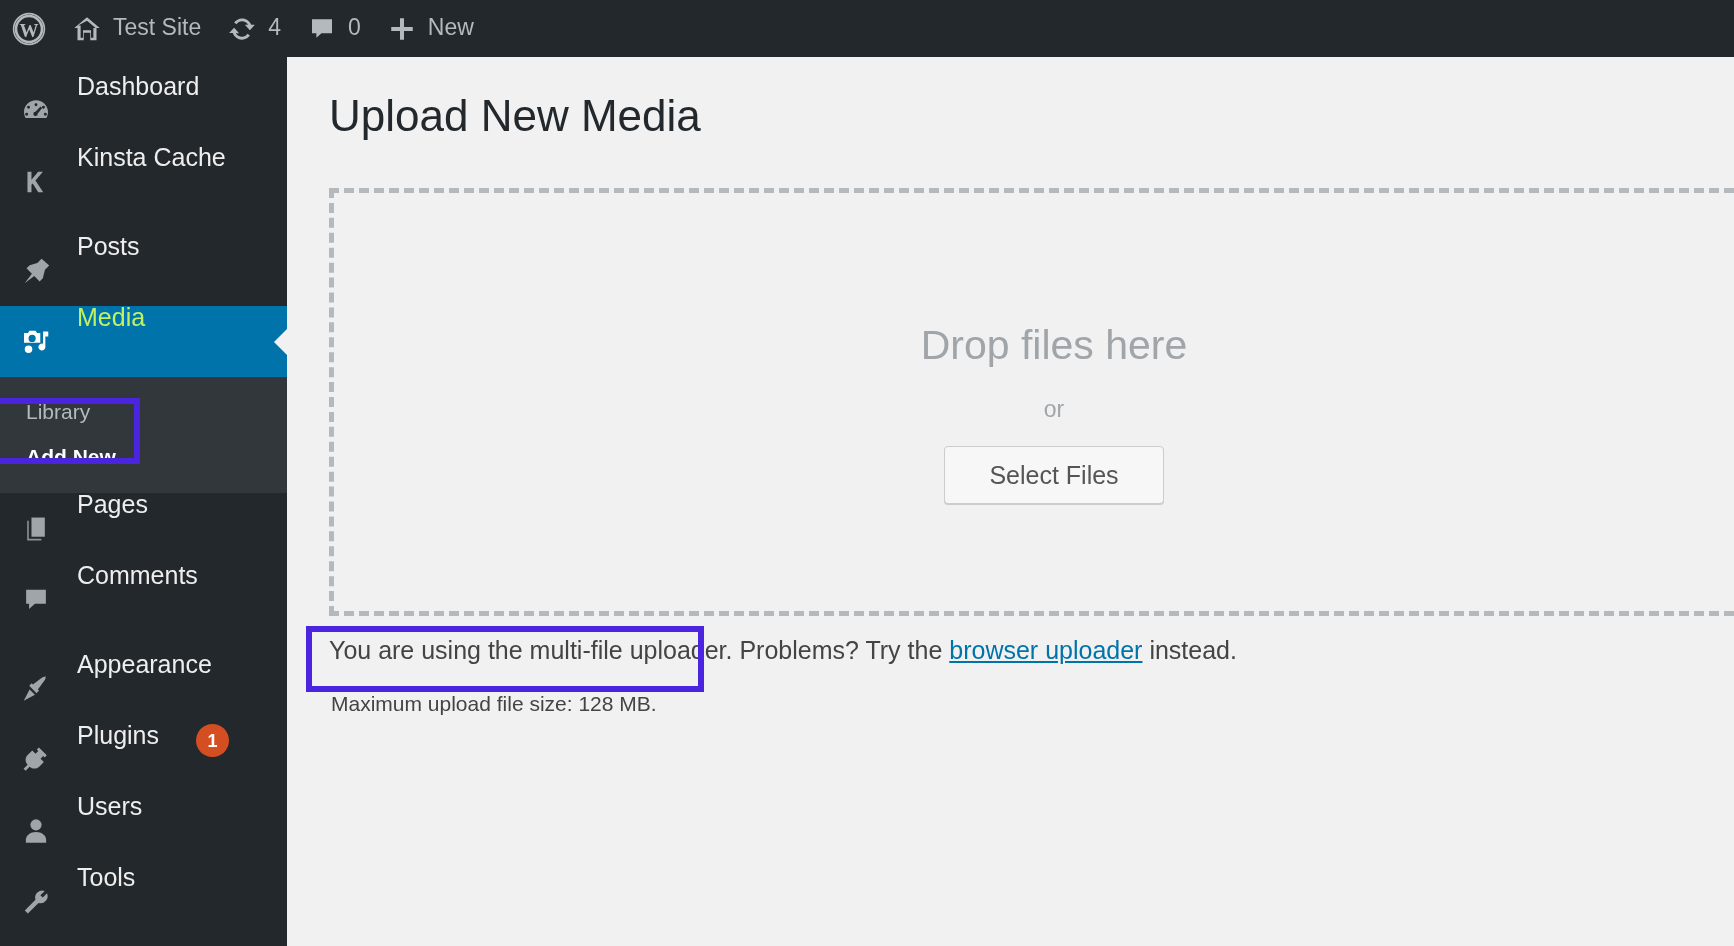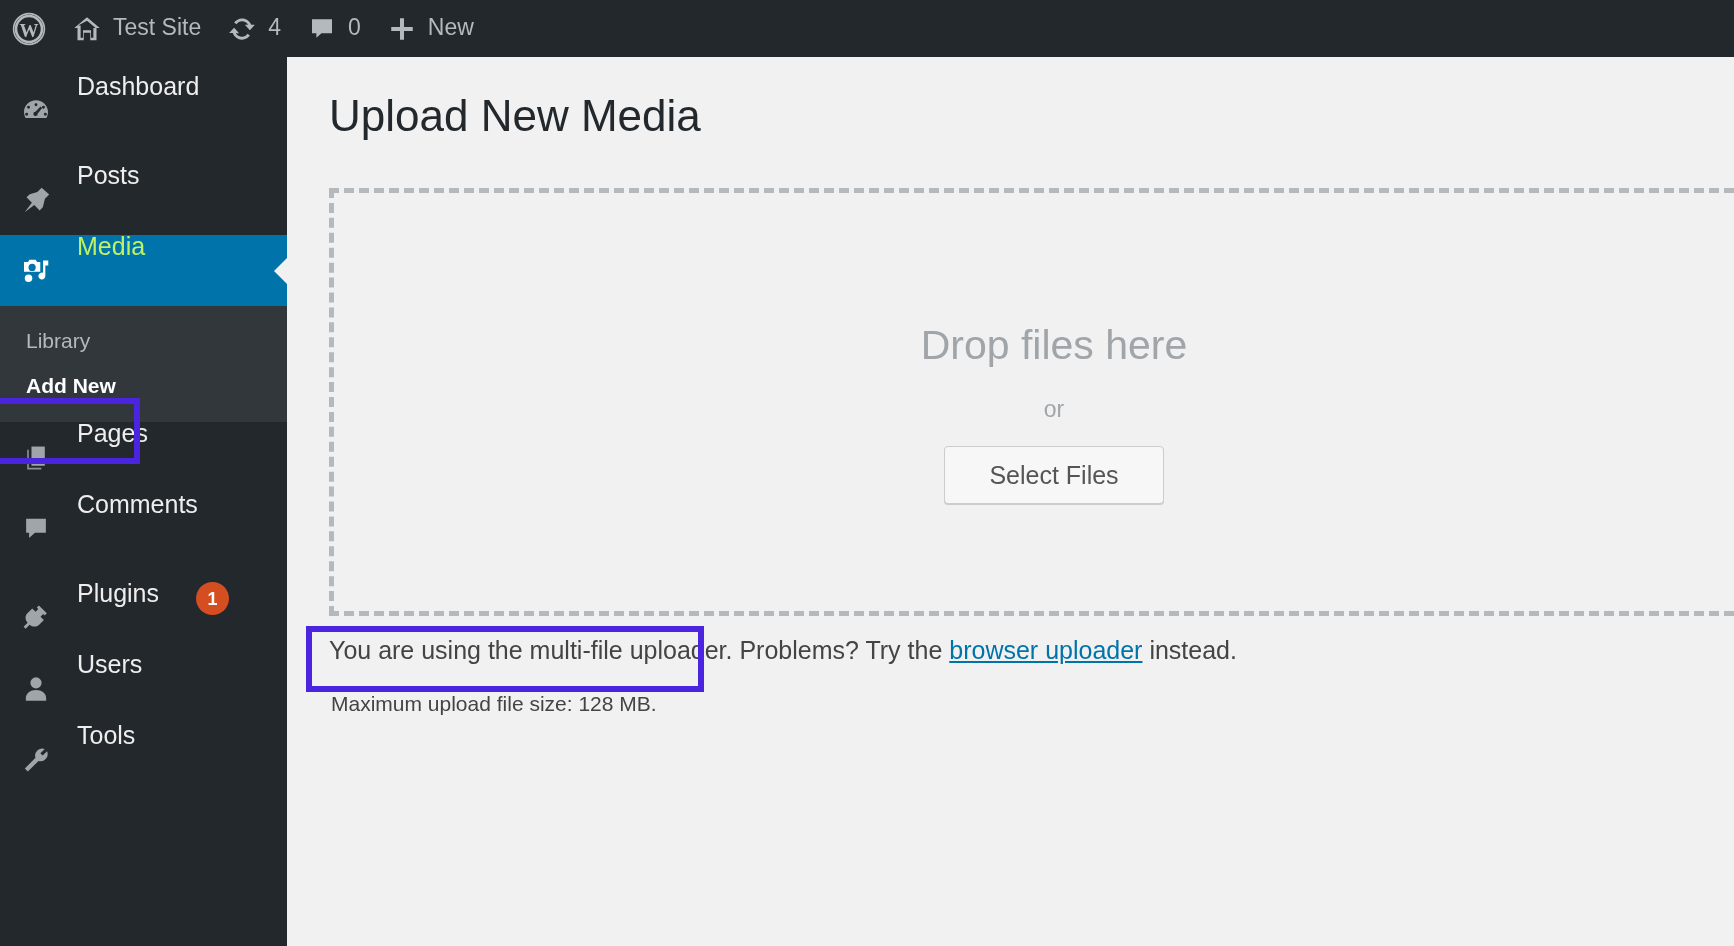--- a/index.html
+++ b/index.html
@@ -252,20 +252,28 @@
 
     <div class="menu-item">
       <span class="mi-icon">
         <svg width="32" height="32" viewBox="0 0 24 24" fill="currentColor">
           <path d="M12 4C7 4 3 7.9 3 12.8c0 1.6.4 3.1 1.2 4.4h15.6c.8-1.3 1.2-2.8 1.2-4.4C21 7.9 17 4 12 4zm-5.6 4.1a1.1 1.1 0 1 1 0 2.2 1.1 1.1 0 0 1 0-2.2zM12 6.2a1.1 1.1 0 1 1 0 2.2 1.1 1.1 0 0 1 0-2.2zm5.6 1.9a1.1 1.1 0 1 1 0 2.2 1.1 1.1 0 0 1 0-2.2zM5 13.3a1.1 1.1 0 1 1 0 2.2 1.1 1.1 0 0 1 0-2.2zm14 0a1.1 1.1 0 1 1 0 2.2 1.1 1.1 0 0 1 0-2.2zm-3.6-4.6 1.2 1.1-3.4 4.2a1.6 1.6 0 1 1-1.6-1.4z"></path>
         </svg>
       </span>
       <span class="mi-label">Dashboard</span>
     </div>
 
+    <div class="menu-item">
+      <span class="mi-icon">
+        <svg width="32" height="32" viewBox="0 0 24 24" fill="currentColor">
+          <path d="M5.6 4.3h3v6l5-6h3.6l-5.6 6.6 5.8 8.8h-3.7l-4.2-6.6-.9 1v5.6h-3z"></path>
+        </svg>
+      </span>
+      <span class="mi-label">Kinsta Cache</span>
+    </div>
 
     <div class="menu-sep"></div>
 
     <div class="menu-item">
       <span class="mi-icon">
         <svg width="32" height="32" viewBox="0 0 24 24" fill="currentColor">
           <path d="M16.2 2.8 13 6l-5.7 1.6-2.4 2.4 4 4-5.4 7.2 7.2-5.4 4 4 2.4-2.4L18.7 11l3.2-3.2z"></path>
         </svg>
       </span>
       <span class="mi-label">Posts</span>
@@ -305,20 +313,29 @@
       <span class="mi-icon">
         <svg width="32" height="32" viewBox="0 0 24 24" fill="currentColor">
           <path d="M4.6 4.4h14.8v10.4h-8.2l-4.4 4v-4H4.6z"></path>
         </svg>
       </span>
       <span class="mi-label">Comments</span>
     </div>
 
     <div class="menu-sep"></div>
 
+    <div class="menu-item">
+      <span class="mi-icon">
+        <svg width="32" height="32" viewBox="0 0 24 24" fill="currentColor">
+          <path d="M19.8 3.2c-.9-.8-2.3-.4-3.7.6L9.7 8.6l-.9-.9-1.9 1.9 5.5 5.5 1.9-1.9-.9-.9 4.8-6.4c1-1.4 1.4-2.8.6-3.7z"></path>
+          <path d="M7.2 12.4 2.8 20.8l8.4-4.4z"></path>
+        </svg>
+      </span>
+      <span class="mi-label">Appearance</span>
+    </div>
 
     <div class="menu-item">
       <span class="mi-icon">
         <svg width="32" height="32" viewBox="0 0 24 24" fill="currentColor">
           <path d="M14.2 2.6 12.6 4.2l1.1 1.1-2 2-2.5-2.5-3.5 3.5c-2 2-2 5.2 0 7.2l-3 3 1.5 1.5 3-3c2 1.9 5.2 1.9 7.2 0l3.5-3.5-2.5-2.5 2-2 1.1 1.1 1.6-1.6z"></path>
         </svg>
       </span>
       <span class="mi-label">Plugins</span>
       <span class="badge">1</span>
     </div>

